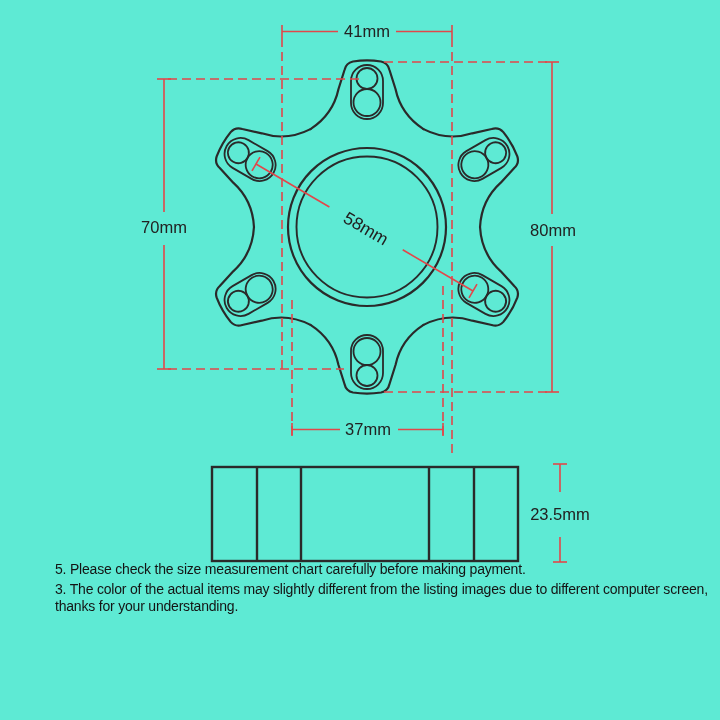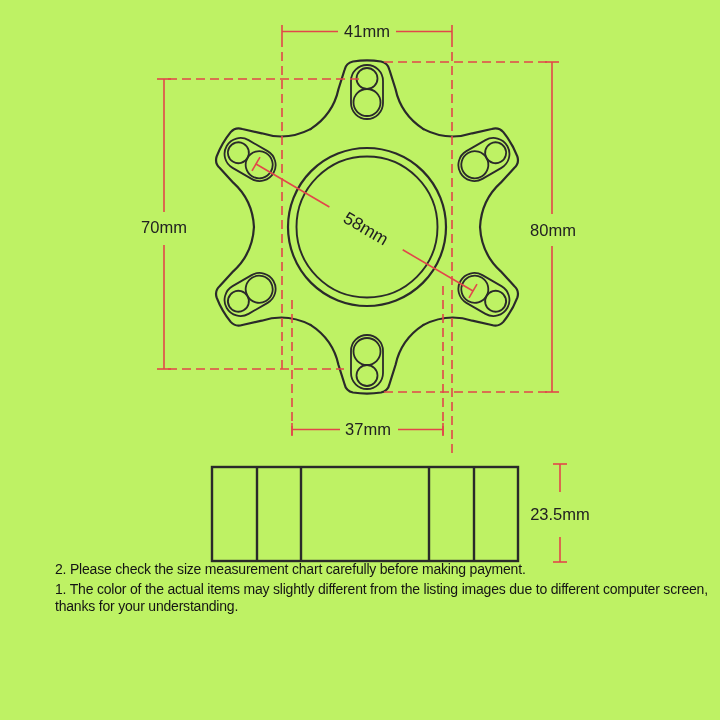--- a/index.html
+++ b/index.html
@@ -1,16 +1,16 @@
 <!DOCTYPE html>
 <html><head>
 <meta charset="utf-8">
 <style>
   html,body{margin:0;padding:0;background:#ffffff;}
-  #stage{position:relative;width:720px;height:720px;background:#bef264;overflow:hidden;
+  #stage{position:relative;width:720px;height:720px;background:#5eead4;overflow:hidden;
          font-family:"Liberation Sans","DejaVu Sans",sans-serif;}
   #drawing{position:absolute;left:0;top:0;}
   svg text{font-family:"Liberation Sans","DejaVu Sans",sans-serif;}
   .dim-label{font-size:16.5px;fill:#222222;}
   .dim-label-diag{font-size:17.5px;fill:#222222;}
   .note{position:absolute;left:38px;top:561px;width:668px;}
   .note-heading{color:#ee0000;font-size:24px;font-weight:bold;margin:0 0 7px 0;line-height:1.05;}
   .note-items{margin:0;padding:0 0 0 17px;list-style:none;width:655px;}
   .note-item{color:#141414;font-size:14px;letter-spacing:-0.2px;line-height:16.5px;margin:0 0 3.5px 0;}
 </style>
@@ -130,18 +130,18 @@
       <text class="dim-label" x="164" y="233" text-anchor="middle">70mm</text>
       <text class="dim-label" x="553" y="236" text-anchor="middle">80mm</text>
       <text class="dim-label-diag" transform="translate(366,228.5) rotate(30.3)" x="0" y="6" text-anchor="middle">58mm</text>
       <text class="dim-label" x="368" y="435" text-anchor="middle">37mm</text>
       <text class="dim-label" x="560" y="520" text-anchor="middle">23.5mm</text>
     </g>
   </svg>
 
   <div class="note">
     <ul class="note-items">
-      <li class="note-item">2. Please check the size measurement chart carefully before making payment.</li>
-      <li class="note-item">1. The color of the actual items may slightly different from the listing images due to different computer screen, thanks for your understanding.</li>
+      <li class="note-item">5. Please check the size measurement chart carefully before making payment.</li>
+      <li class="note-item">3. The color of the actual items may slightly different from the listing images due to different computer screen, thanks for your understanding.</li>
     </ul>
   </div>
 
 </div>
 
 </body></html>

